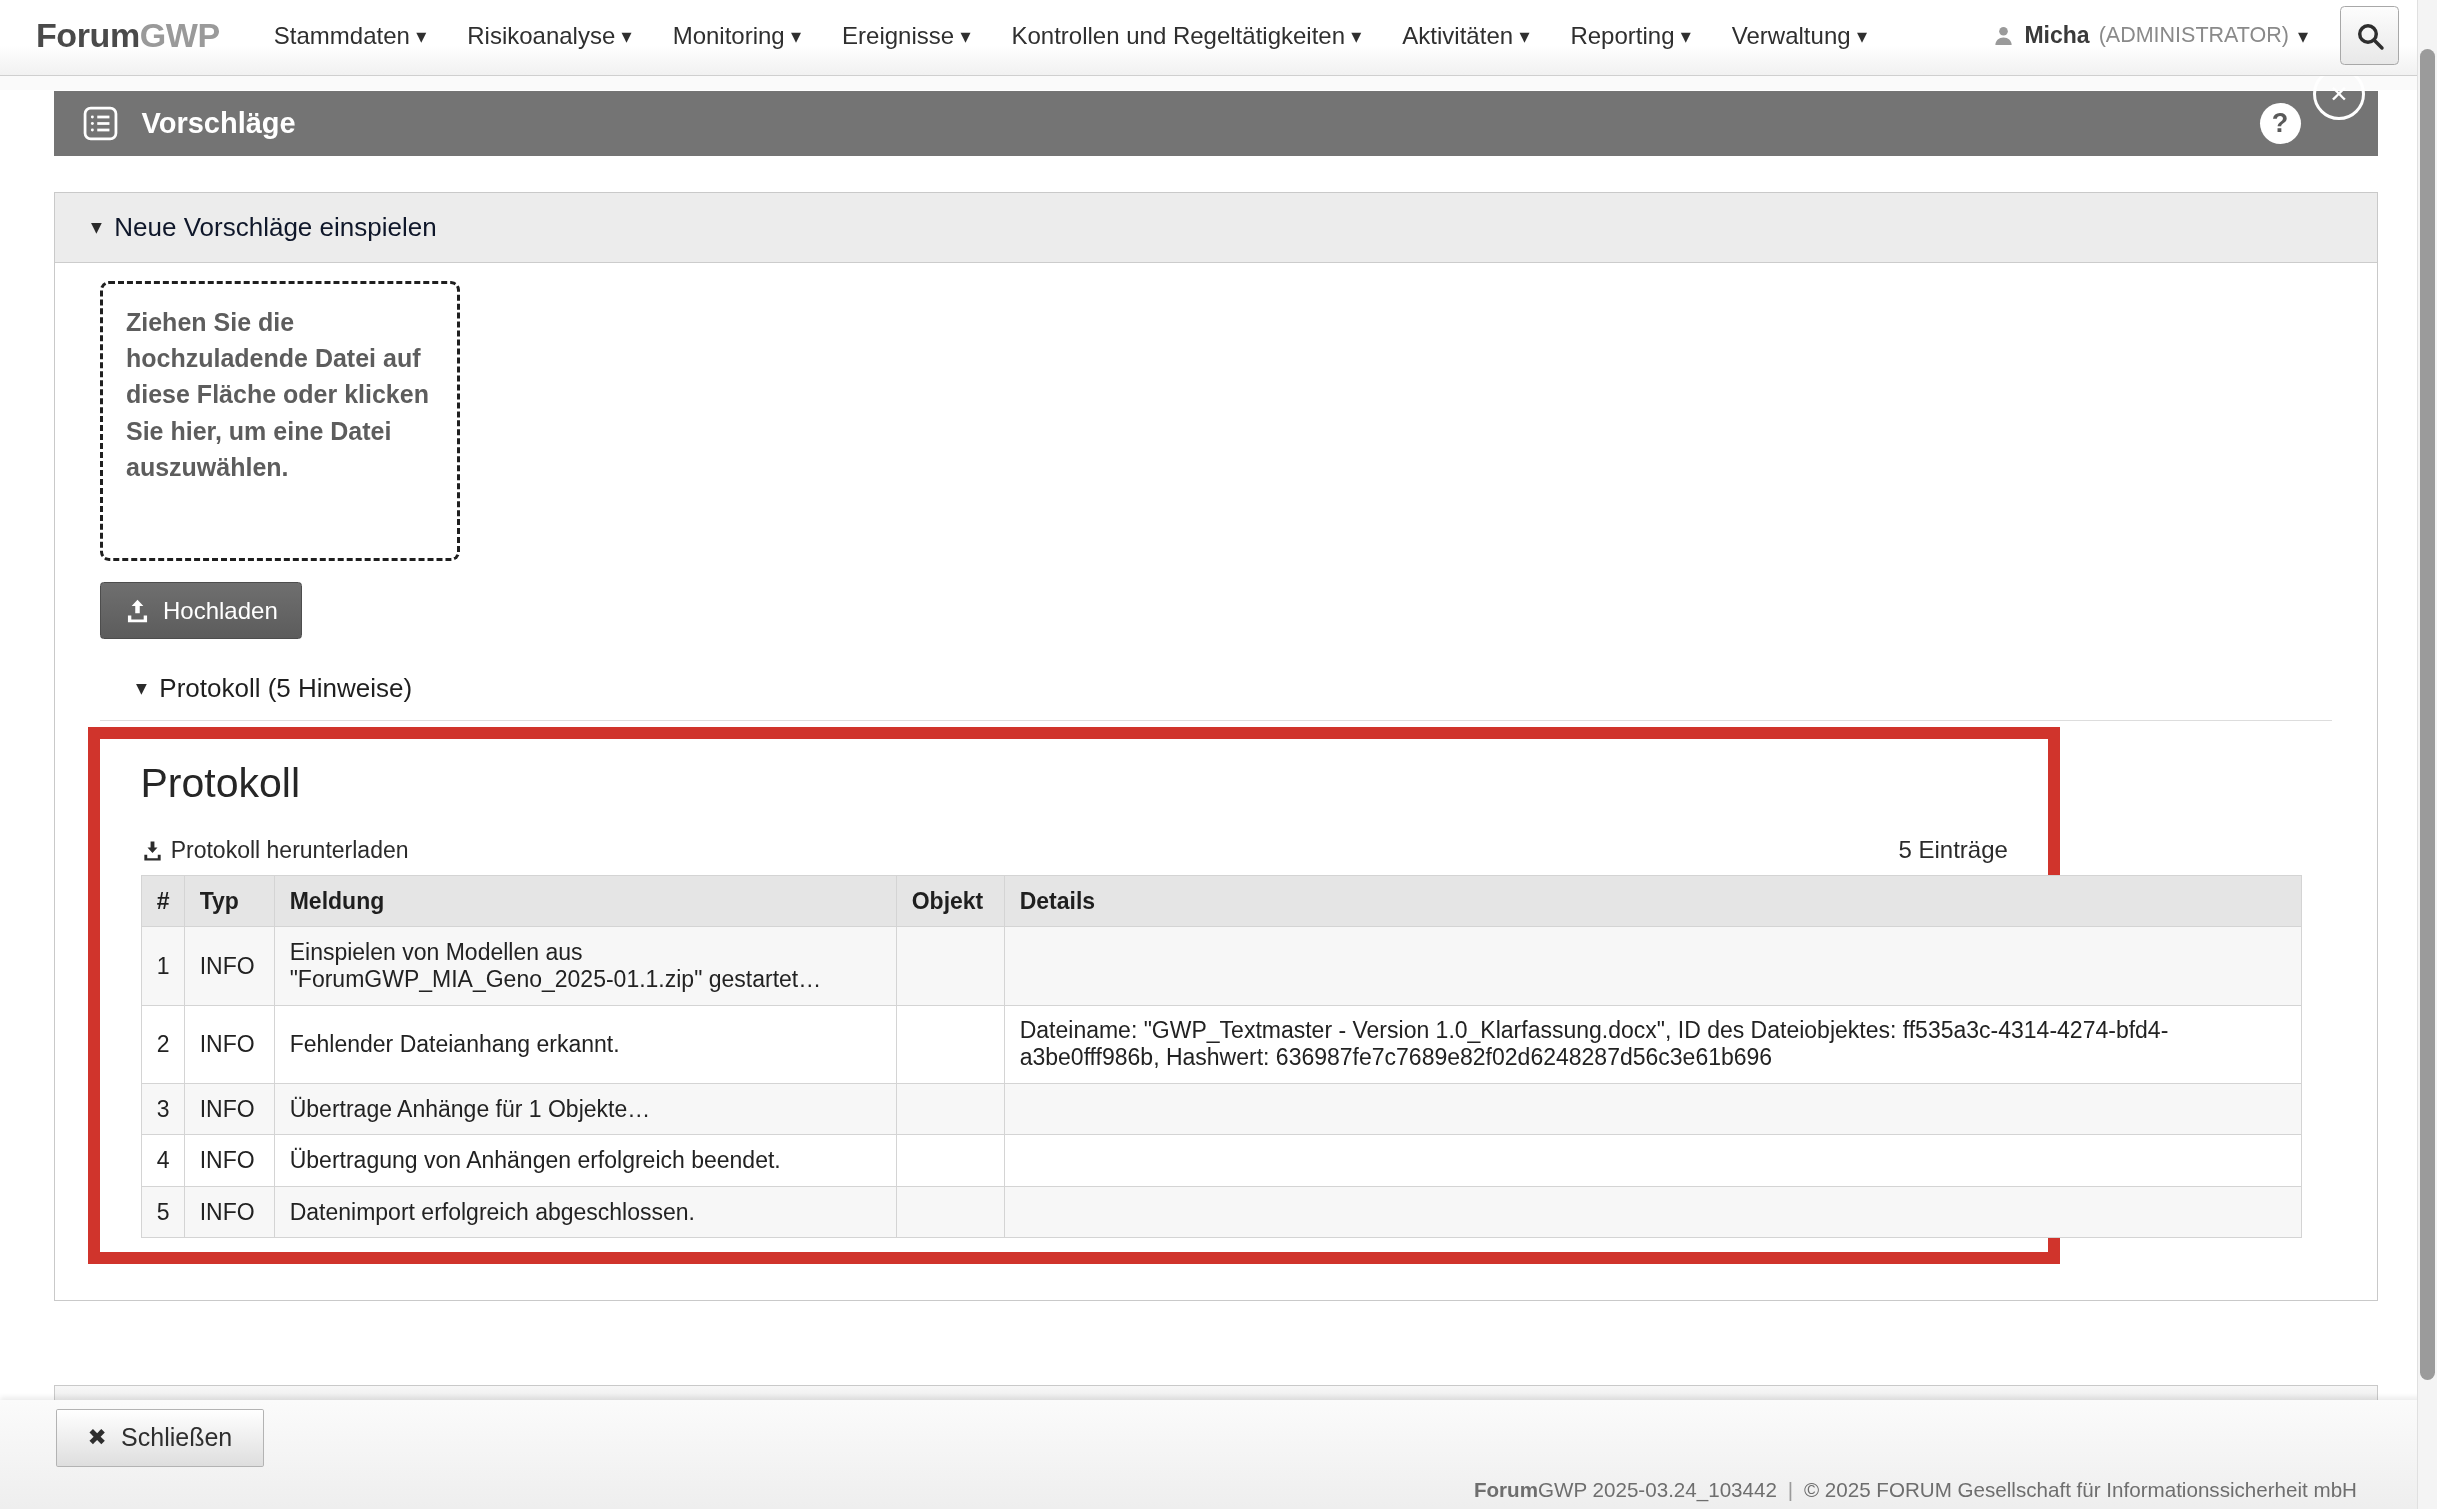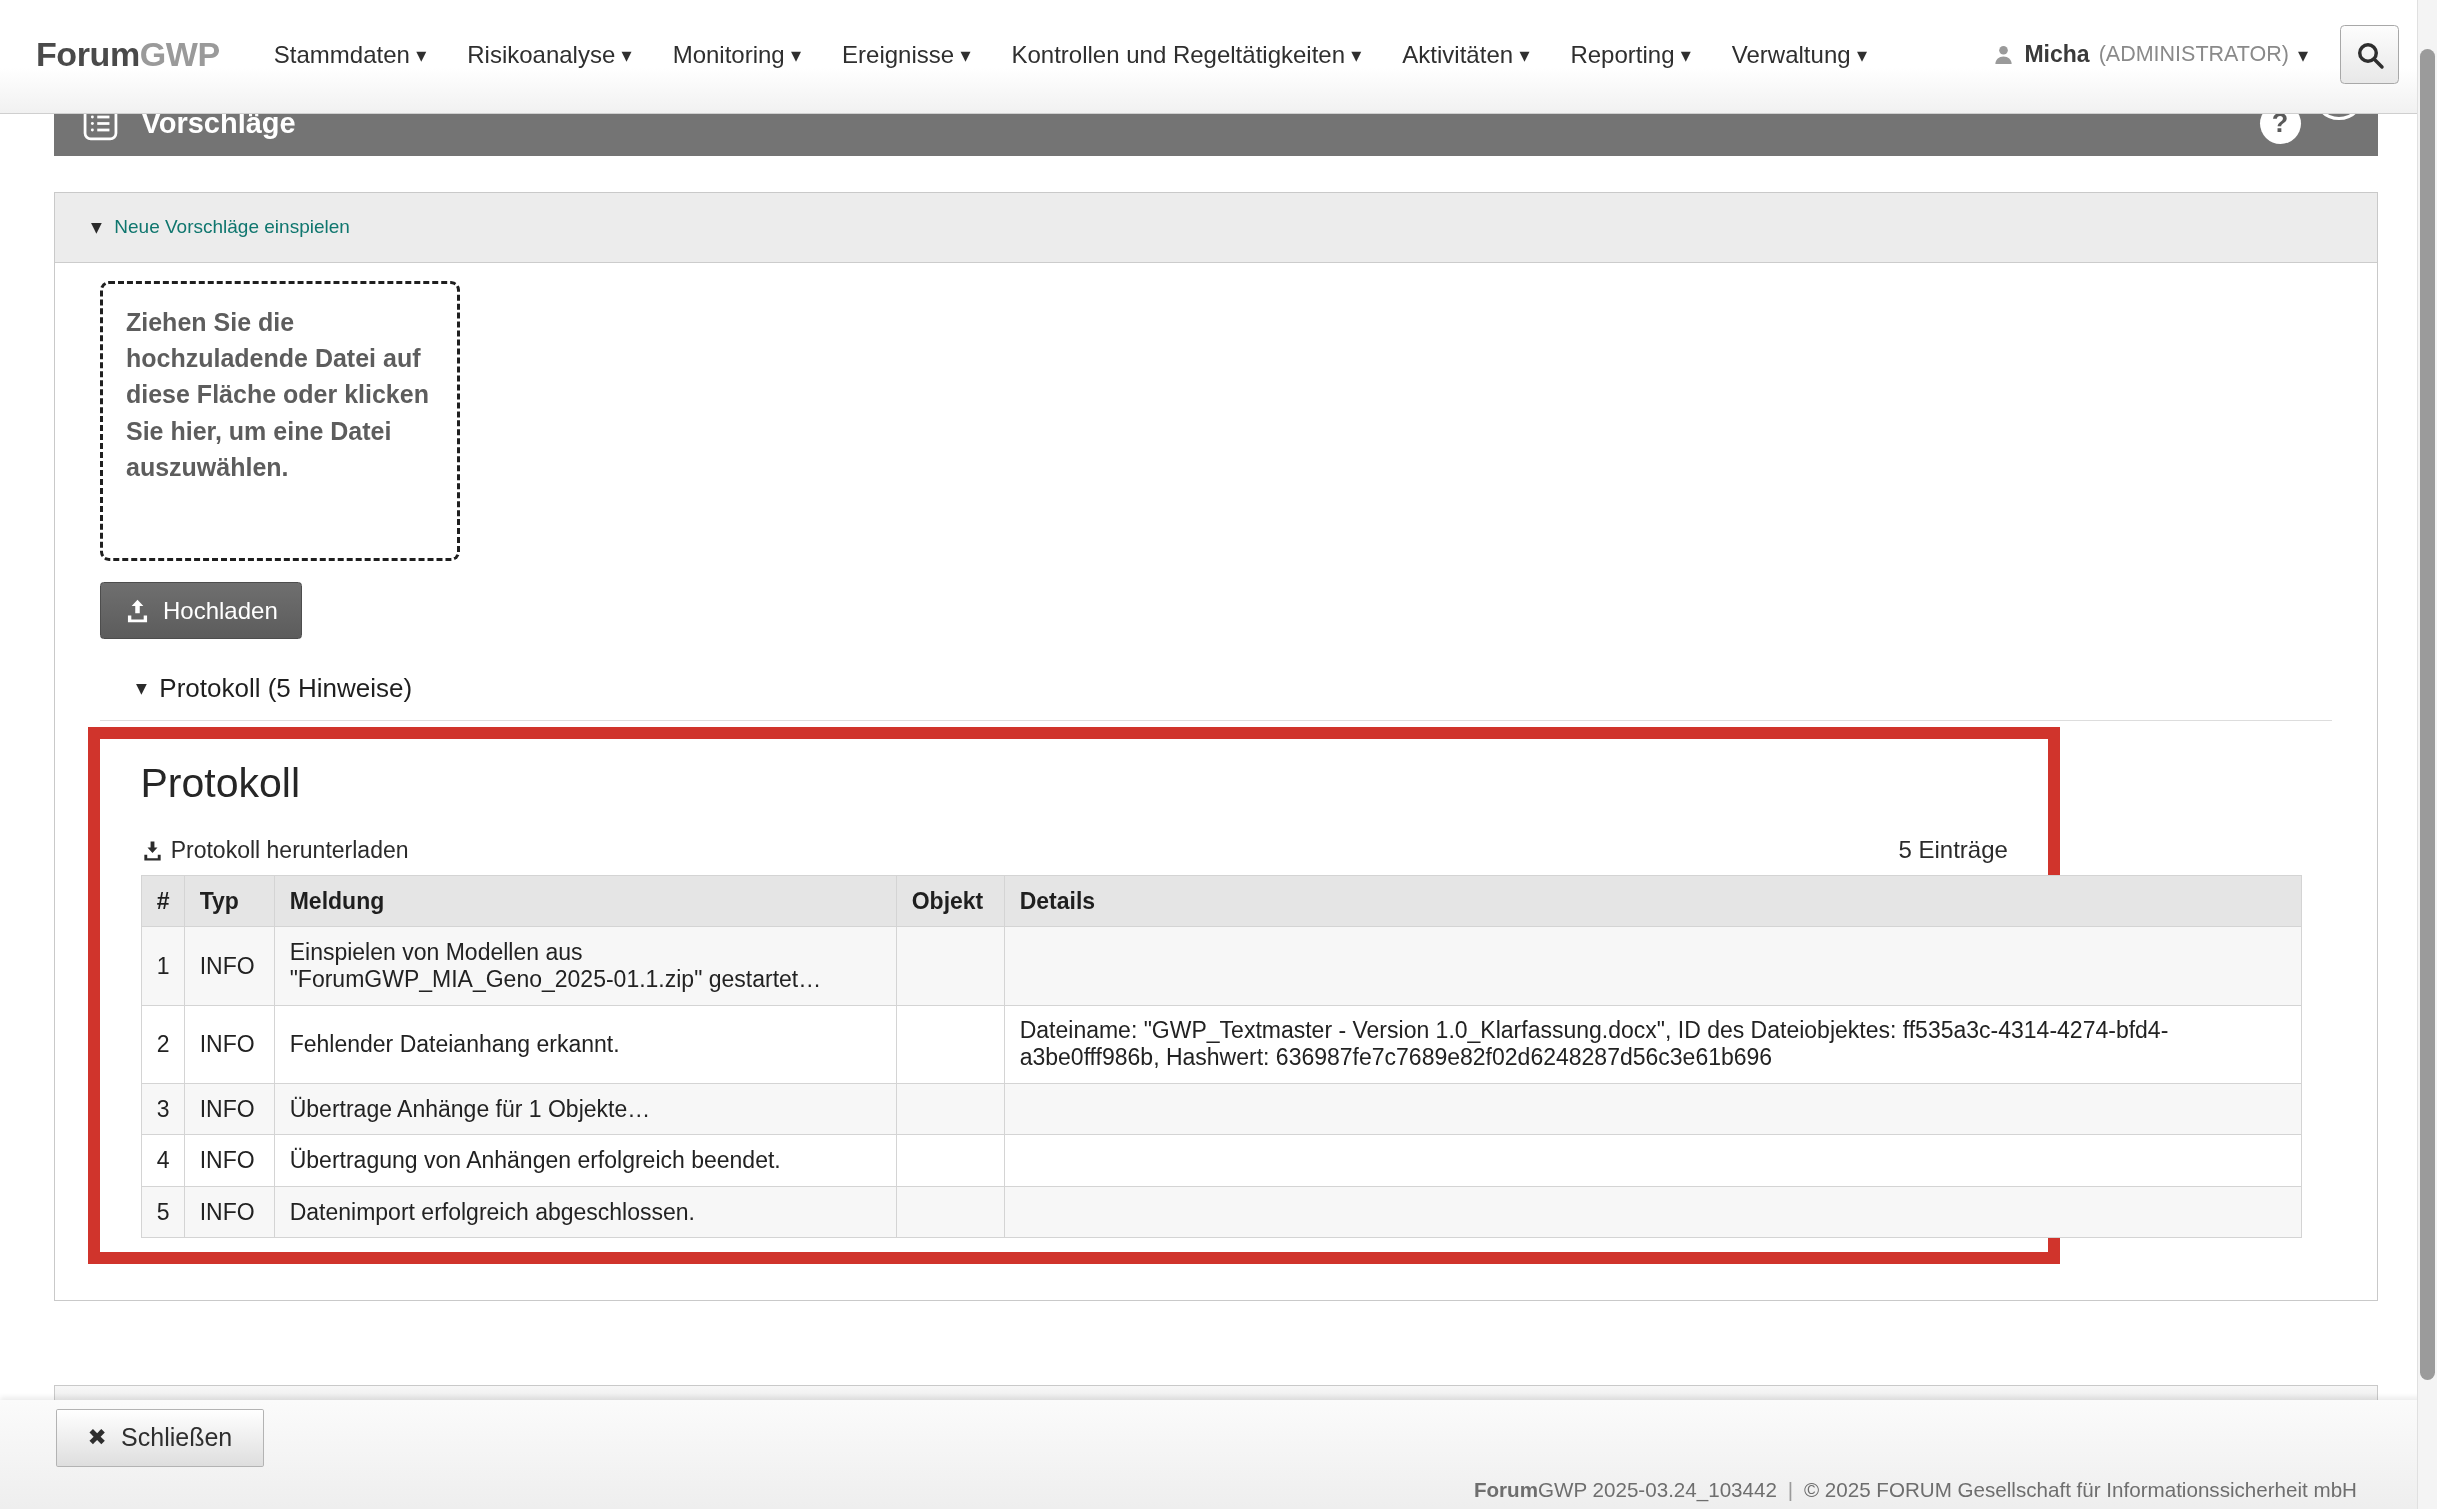--- a/index.html
+++ b/index.html
@@ -6,21 +6,21 @@
   html,body { width: 2438px; height: 1509px; }
   body {
     font-family: "Liberation Sans", "DejaVu Sans", sans-serif;
     background: #fafafa;
     position: relative;
     overflow: hidden;
     color: #333;
   }
   
   .navbar {
-    position: absolute; top: 0; left: 0; right: 0; height: 114px;
+    position: absolute; top: 0; left: 0; right: 0; height: 76px;
     background: linear-gradient(#ffffff 60%, #f1f1f1);
     border-bottom: 0.9px solid #cfcfcf;
     display: flex; align-items: center;
     padding: 0 39px 4px 36px;
     z-index: 50;
   }
   .logo { font-size: 34px; font-weight: bold; letter-spacing: -0.4px; margin-right: 54px; white-space: nowrap; }
   .logo .p1 { color: #4a4a4a; }
   .logo .p2 { color: #9a9a9a; }
   .nav-menu { display: flex; align-items: center; gap: 41px; flex: 1; }
@@ -71,21 +71,21 @@
     margin: 36px 39px 0 54px;
     border: 0.9px solid #c9c9c9;
     background: #ffffff;
     padding-bottom: 36px;
   }
   .panel-header {
     height: 70px; background: #ececec; border-bottom: 0.9px solid #cccccc;
     display: flex; align-items: center; padding: 0 36px; cursor: pointer;
   }
   .panel-header .caret { font-size: 21.5px; margin-right: 12.5px; color: #2b2b2b; }
-  .panel-header-label { font-size: 19px; color: #0f766e; }
+  .panel-header-label { font-size: 26px; color: #0f172a; }
   .panel-content { padding: 18px 45px 0 45px; }
   .instruction { font-size: 24px; font-weight: bold; color: #1f1f1f; margin-bottom: 21.5px; }
   .dropzone {
     width: 360px; height: 280px;
     border: 3.6px dashed #1f1f1f; border-radius: 9px;
     padding: 20px 23px;
     cursor: pointer;
   }
   .dropzone-text { font-size: 25px; color: #5d5d5d; line-height: 1.45; font-weight: bold; }
   .upload-btn {

